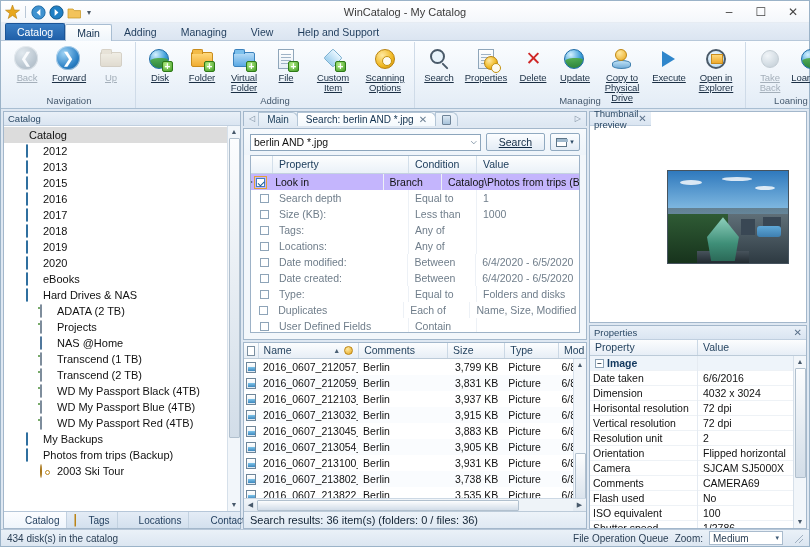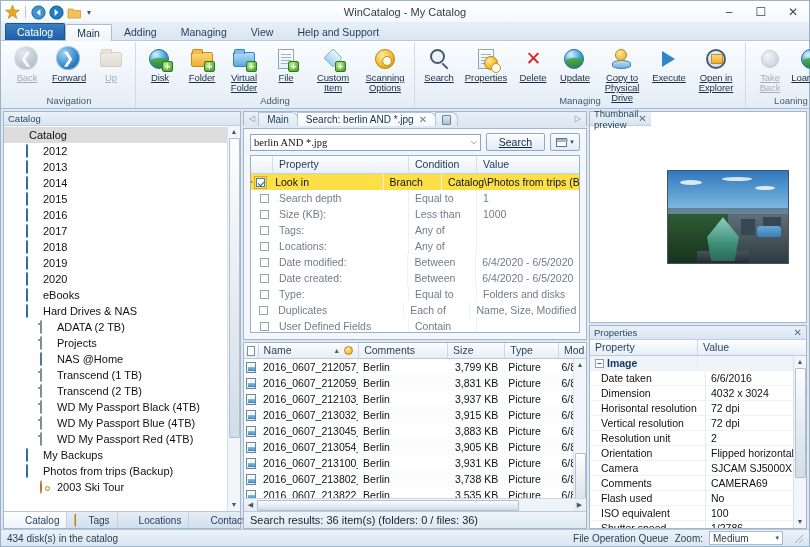--- a/index.html
+++ b/index.html
@@ -320,21 +320,21 @@
   .search-pane {
     flex:0 0 212px; border:1px solid #a3b7cb; background:#f3f7fb;
     display:flex; flex-direction:column; min-height:0;
   }
   .search-bar {
     flex:0 0 26px; display:flex; align-items:center; gap:5px; padding:0 6px;
     background:linear-gradient(#f7fafd,#eef4fa);
   }
   .sb-combo {
     flex:1 1 auto; height:17px; background:#fff; border:1px solid #8ca5bc;
-    display:flex; align-items:center; padding:0 3px; font-size:10.5px; color:#111;font-family:Liberation Serif, serif;
+    display:flex; align-items:center; padding:0 3px; font-size:10.5px; color:#111;
   }
   .sb-combo .cval { flex:1 1 auto; }
   .sb-combo .car { font-size:8px; color:#35536f; padding-left:4px; }
   .btn {
     height:18px; padding:0 12px; font-size:10.5px; color:#102a44;
     background:linear-gradient(#fbfdff,#e3ecf5); border:1px solid #90a9c0;
     border-radius:2px; display:flex; align-items:center; justify-content:center;
   }
   .split-btn {
     height:18px; width:30px; border:1px solid #90a9c0; border-radius:2px;
@@ -356,21 +356,21 @@
   }
   .ch { padding:0 6px; height:17px; line-height:17px; border-right:1px solid #d3dfea; }
   .ch.c0 { width:22px; padding:0; }
   .ch.c1 { width:136px; }
   .ch.c2 { width:68px; }
   .ch.c3 { flex:1 1 auto; border-right:none; }
   .crit-rows { flex:1 1 auto; overflow:hidden; }
   .crow {
     height:16px; display:flex; align-items:center; font-size:10.5px; color:#6f7d8a;
   }
-  .crow.on { color:#111; background:#fde047;justify-content:flex-end; }
+  .crow.on { color:#111; background:#c4b5fd;justify-content:flex-end; }
   .cc { padding:0 6px; height:16px; line-height:16px; overflow:hidden; white-space:nowrap;
         border-right:1px solid #edf1f6; }
   .cc.c0 { width:22px; padding:0; display:flex; align-items:center; justify-content:flex-end;
            gap:2px; border-right:none; }
   .cc.c1 { width:136px; }
   .cc.c2 { width:68px; }
   .cc.c3 { flex:1 1 auto; border-right:none; }
   .expander { font-size:7px; color:#33424f; width:7px; }
   .cbx {
     width:9px; height:9px; border:1px solid #8ea4b8; background:#fff; margin-right:4px;
@@ -498,21 +498,21 @@
   .prow { height:15px; display:flex; align-items:center; font-size:10.5px; color:#111;
           border-bottom:1px solid #eef2f6; }
   .prow.group { background:#eef4fa; font-weight:bold; color:#12385e; }
   .pc { height:15px; line-height:15px; padding:0 5px; white-space:nowrap; overflow:hidden; }
   .pc.p1 { width:108px; border-right:1px solid #e5ebf2; display:flex; align-items:center; gap:3px; }
   .pc.p2 { flex:1 1 auto; }
   .minus {
     width:9px;height:9px;border:1px solid #8ba1b4; background:#fff;
     font-size:8px; line-height:7px; text-align:center; color:#33424f; flex:0 0 9px;
   }
-  .pc.p1.ind { padding-left:3px;margin-left:8px; }
+  .pc.p1.ind { padding-left:3px; }
 
   
   .statusbar {
     flex:0 0 17px; height:17px; display:flex; align-items:center;
     background:linear-gradient(#eaf1f8,#dce6f1); border-top:1px solid #b7c7d8;
     font-size:10px; color:#2a3f55; padding:0 6px;
   }
   .sb-left { width:232px; }
   .sb-right { margin-left:auto; display:flex; align-items:center; gap:6px; }
   .zoom-sel {
@@ -738,24 +738,20 @@
           <div class="tnode ind1">
               <span class="ti"><span class="ti-fold"></span></span>
               <span>2012</span>
             </div>
           <div class="tnode ind1">
               <span class="ti"><span class="ti-fold"></span></span>
               <span>2013</span>
             </div>
           <div class="tnode ind1">
               <span class="ti"><span class="ti-fold"></span></span>
-              <span>2014</span>
-            </div>
-          <div class="tnode ind1">
-              <span class="ti"><span class="ti-fold"></span></span>
               <span>2015</span>
             </div>
           <div class="tnode ind1">
               <span class="ti"><span class="ti-fold"></span></span>
               <span>2016</span>
             </div>
           <div class="tnode ind1">
               <span class="ti"><span class="ti-fold"></span></span>
               <span>2017</span>
             </div>

